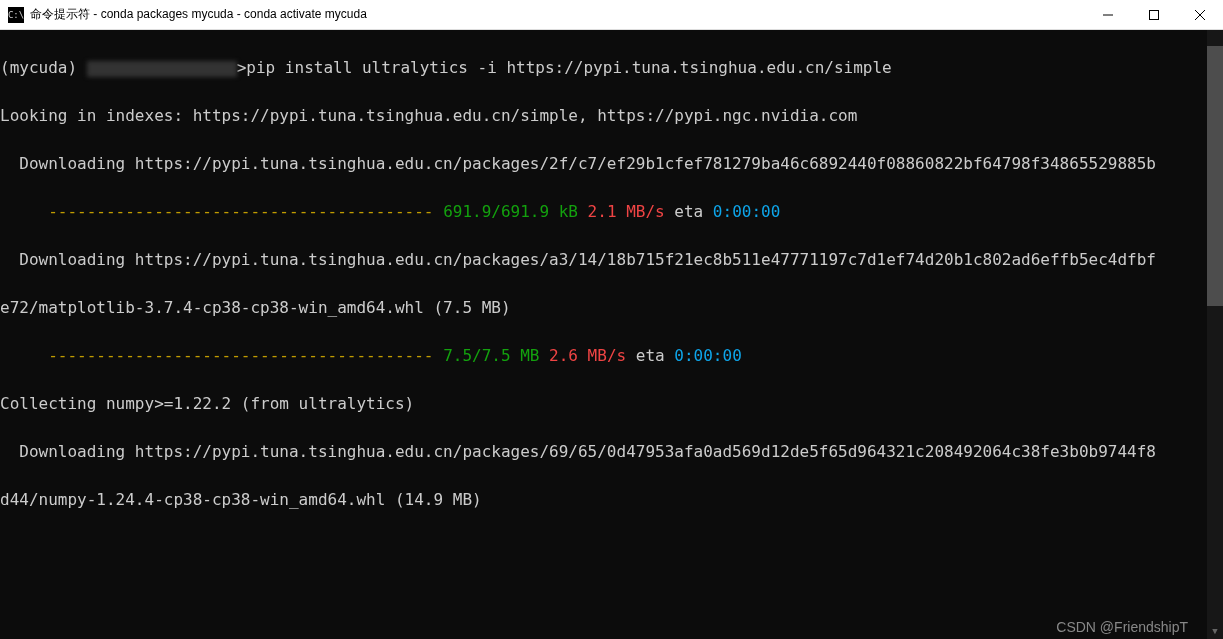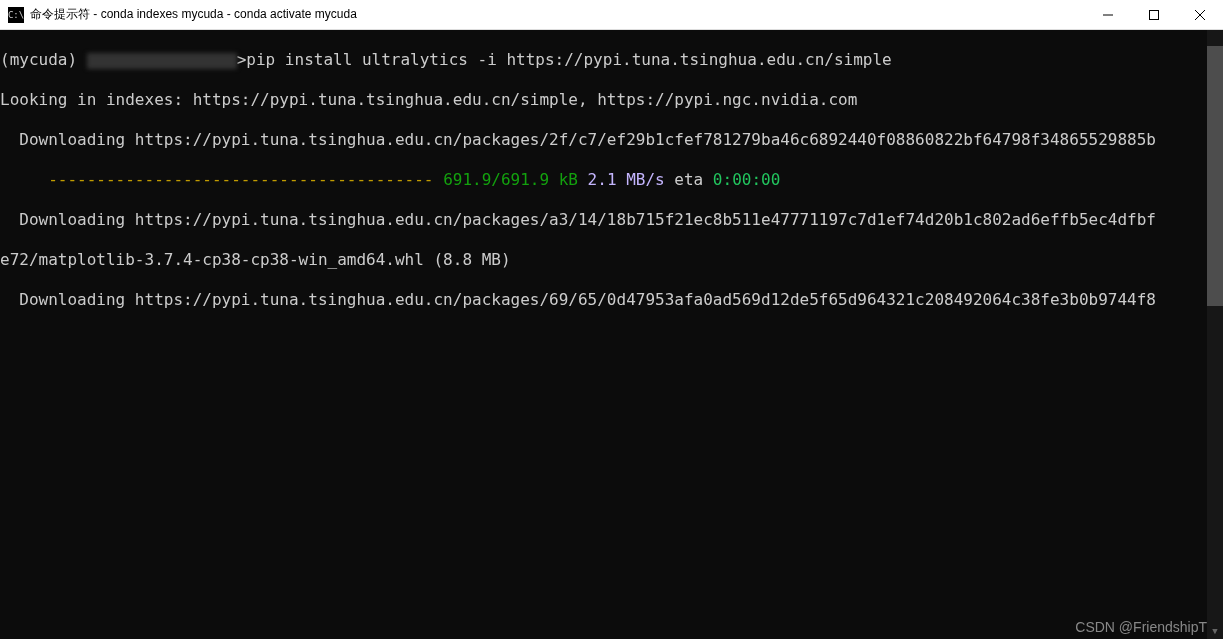--- a/index.html
+++ b/index.html
@@ -55,26 +55,26 @@
   background: #0c0c0c;
   color: #cccccc;
   font-family: "NSimSun", "SimSun", "Consolas", monospace;
   font-size: 16px;
   line-height: 20px;
   padding: 0;
   white-space: pre;
   overflow: hidden;
   position: relative;
 }
-.terminal .line { white-space: pre; }
+.terminal .line { white-space: pre; margin-top: 8px; }
 .gray { color: #cccccc; }
 .yellow { color: #c19c00; }
 .green { color: #13a10e; text-align: center; }
-.red { color: #c4b5fd; }
-.cyan { color: #22c55e; }
+.red { color: #ef4444; }
+.cyan { color: #0ea5e9; }
 .blurred {
   display: inline-block;
   width: 150px;
   height: 16px;
   background: #333;
   filter: blur(2px);
   vertical-align: middle;
 }
 .scrollbar {
   position: absolute;
@@ -96,32 +96,32 @@
 .scroll-thumb {
   position: absolute;
   top: 16px;
   width: 16px;
   height: 260px;
   background: #4d4d4d;
 }
 .watermark {
   position: absolute;
   bottom: 2px;
-  right: 16px;
+  right: 35px;
   font-size: 14px;
   color: #888;
   font-family: Arial, sans-serif;
 }
 </style>
 </head>
 <body>
 
 <div class="titlebar">
   <div class="titlebar-icon">C:\</div>
-  <div class="titlebar-title">命令提示符 - conda  indexes mycuda - conda  activate mycuda</div>
+  <div class="titlebar-title">命令提示符 - conda  packages mycuda - conda  activate mycuda</div>
   <div class="win-controls">
     <div class="win-btn">
         <svg width="10" height="10">
           <line x1="0" y1="5" x2="10" y2="5"></line>
         </svg>
       </div>
     <div class="win-btn">
         <svg width="10" height="10">
           <rect x="0.5" y="0.5" width="9" height="9"></rect>
         </svg>
@@ -134,22 +134,25 @@
       </div>
   </div>
 </div>
 
 <div class="terminal">
 <div class="line"><span class="gray">(mycuda) </span><span class="blurred"></span><span class="gray">&gt;pip install ultralytics -i https://pypi.tuna.tsinghua.edu.cn/simple</span></div>
 <div class="line gray">Looking in indexes: https://pypi.tuna.tsinghua.edu.cn/simple, https://pypi.ngc.nvidia.com</div>
 <div class="line gray">  Downloading https://pypi.tuna.tsinghua.edu.cn/packages/2f/c7/ef29b1cfef781279ba46c6892440f08860822bf64798f34865529885b</div>
 <div class="line"><span class="yellow">     </span><span class="yellow">---------------------------------------- </span><span class="green">691.9/691.9 kB</span><span class="red"> 2.1 MB/s</span><span class="gray"> eta </span><span class="cyan">0:00:00</span></div>
 <div class="line gray">  Downloading https://pypi.tuna.tsinghua.edu.cn/packages/a3/14/18b715f21ec8b511e47771197c7d1ef74d20b1c802ad6effb5ec4dfbf</div>
-<div class="line gray">e72/matplotlib-3.7.4-cp38-cp38-win_amd64.whl (8.8 MB)</div>
+<div class="line gray">e72/matplotlib-3.7.4-cp38-cp38-win_amd64.whl (7.5 MB)</div>
+<div class="line"><span class="yellow">     </span><span class="yellow">---------------------------------------- </span><span class="green">7.5/7.5 MB</span><span class="red"> 2.6 MB/s</span><span class="gray"> eta </span><span class="cyan">0:00:00</span></div>
+<div class="line gray">Collecting numpy&gt;=1.22.2 (from ultralytics)</div>
 <div class="line gray">  Downloading https://pypi.tuna.tsinghua.edu.cn/packages/69/65/0d47953afa0ad569d12de5f65d964321c208492064c38fe3b0b9744f8</div>
+<div class="line gray">d44/numpy-1.24.4-cp38-cp38-win_amd64.whl (14.9 MB)</div>
 
 
 
 
 
 
 
 
 
 

